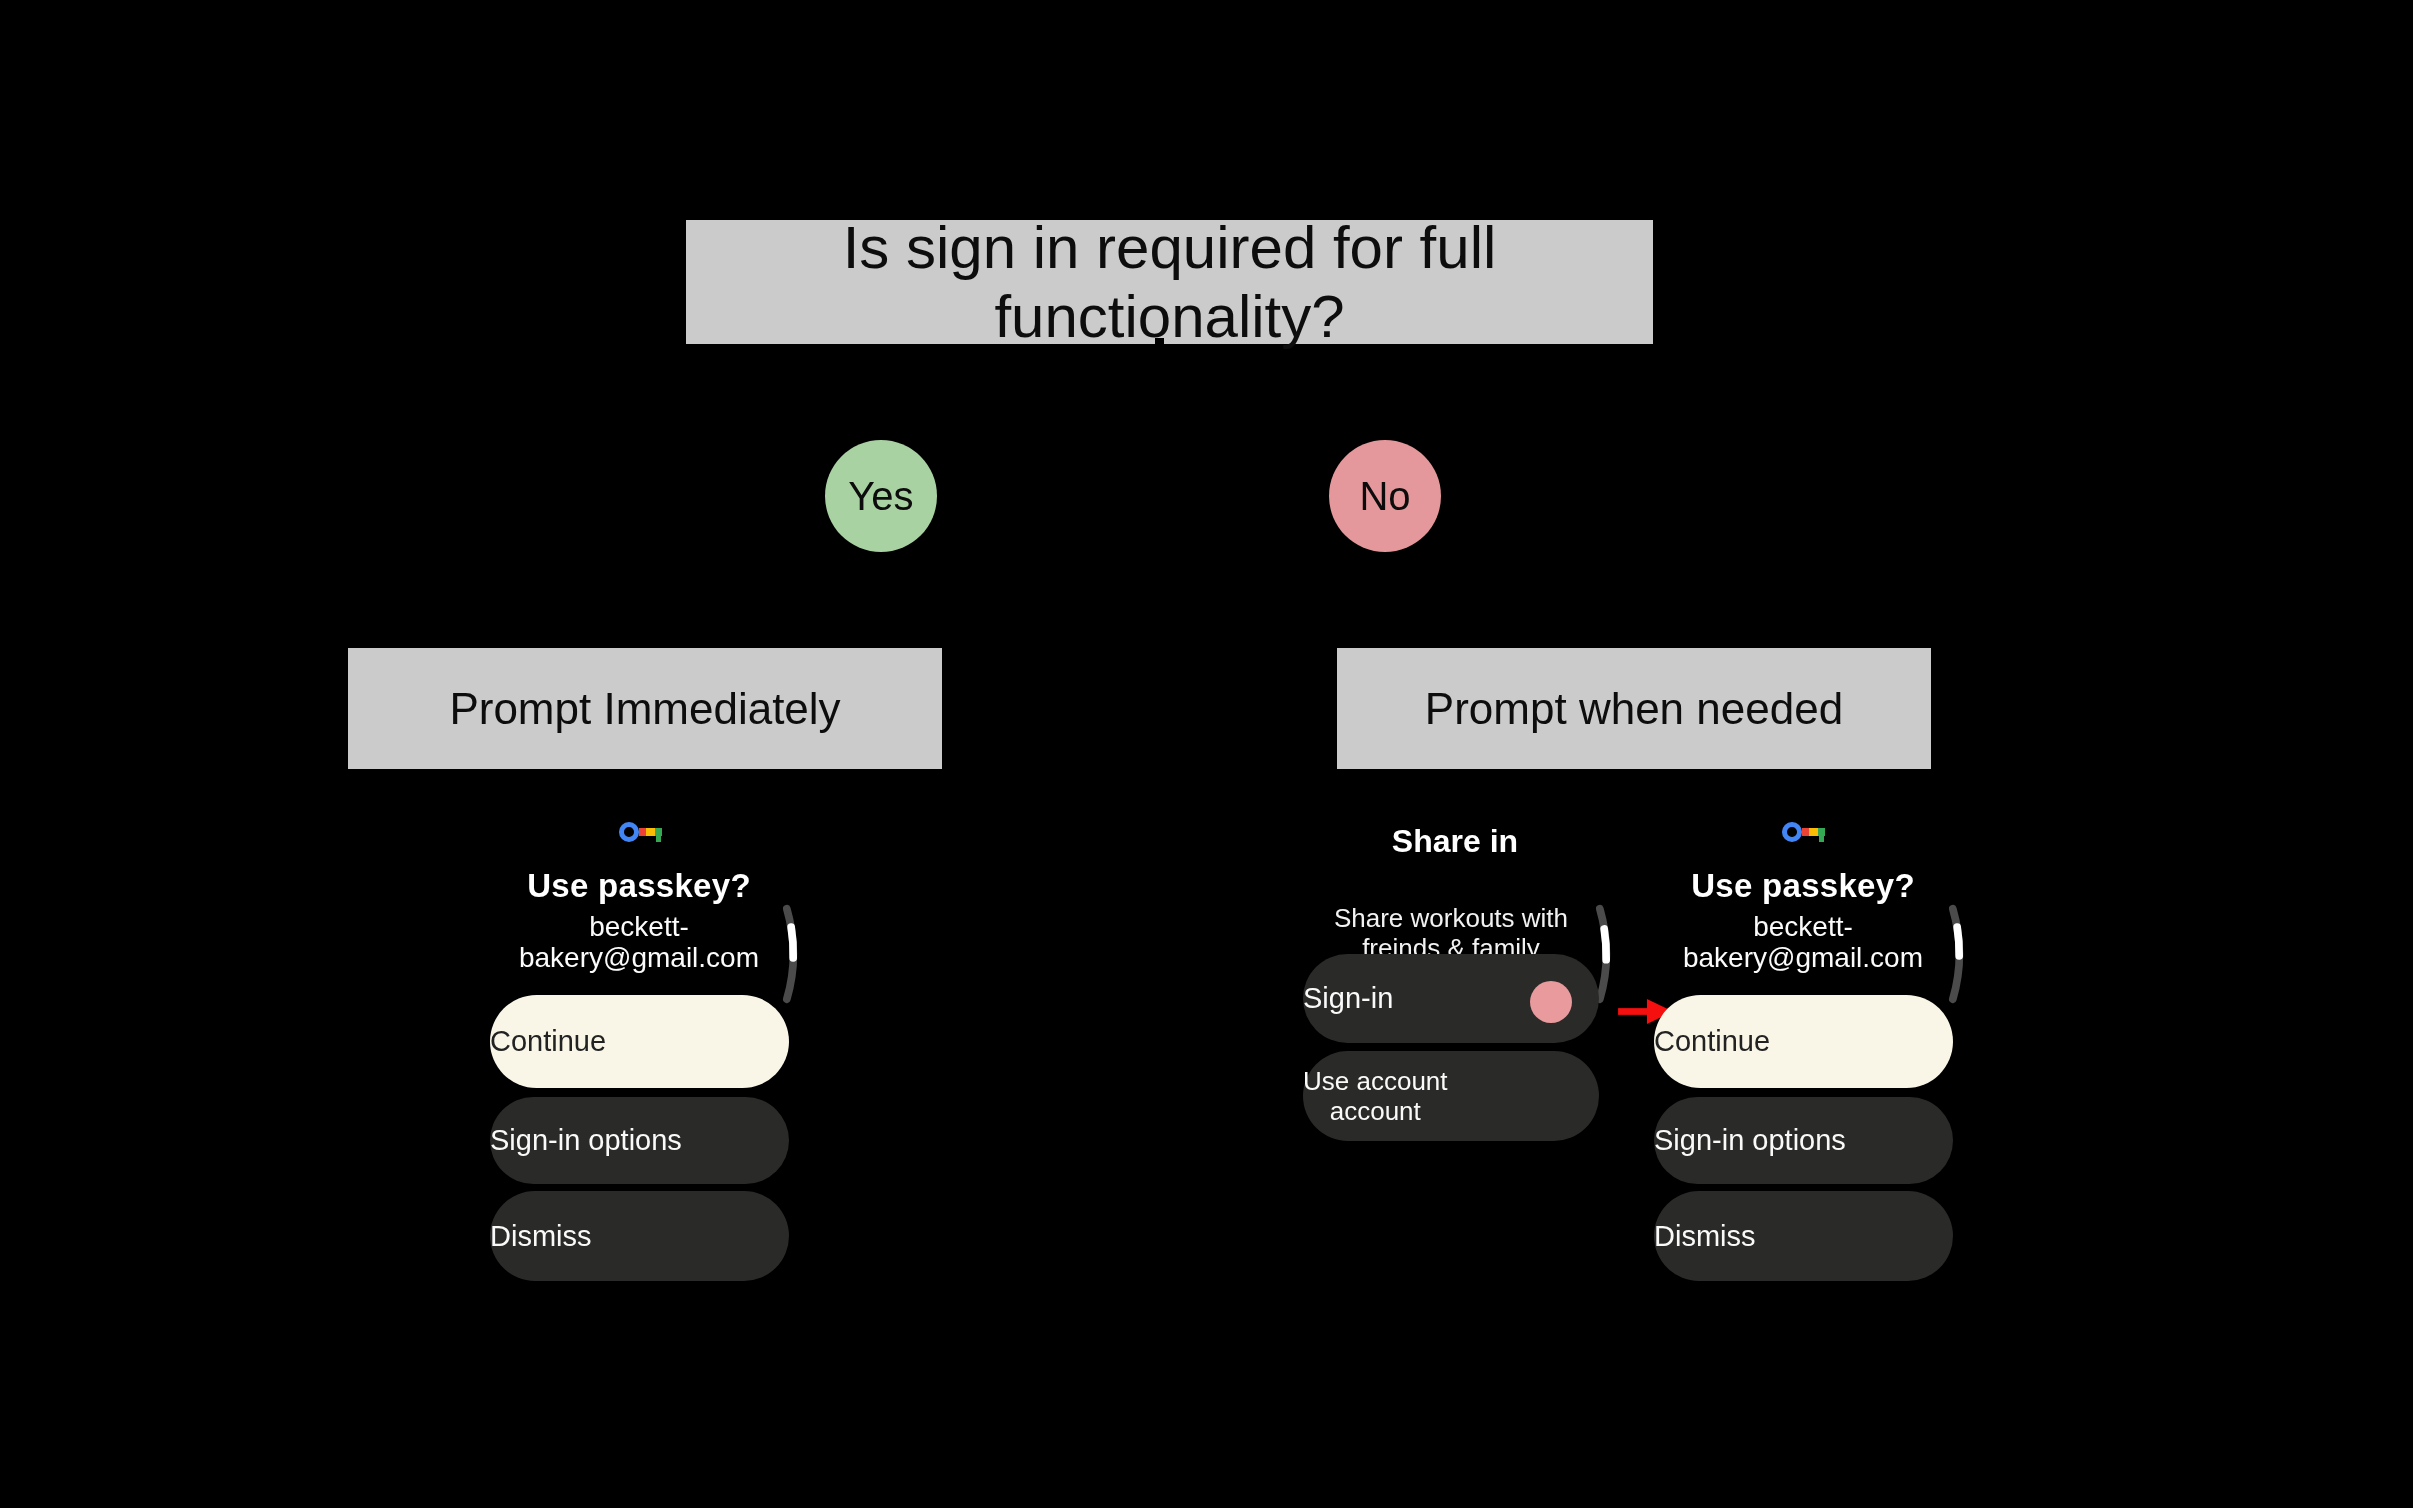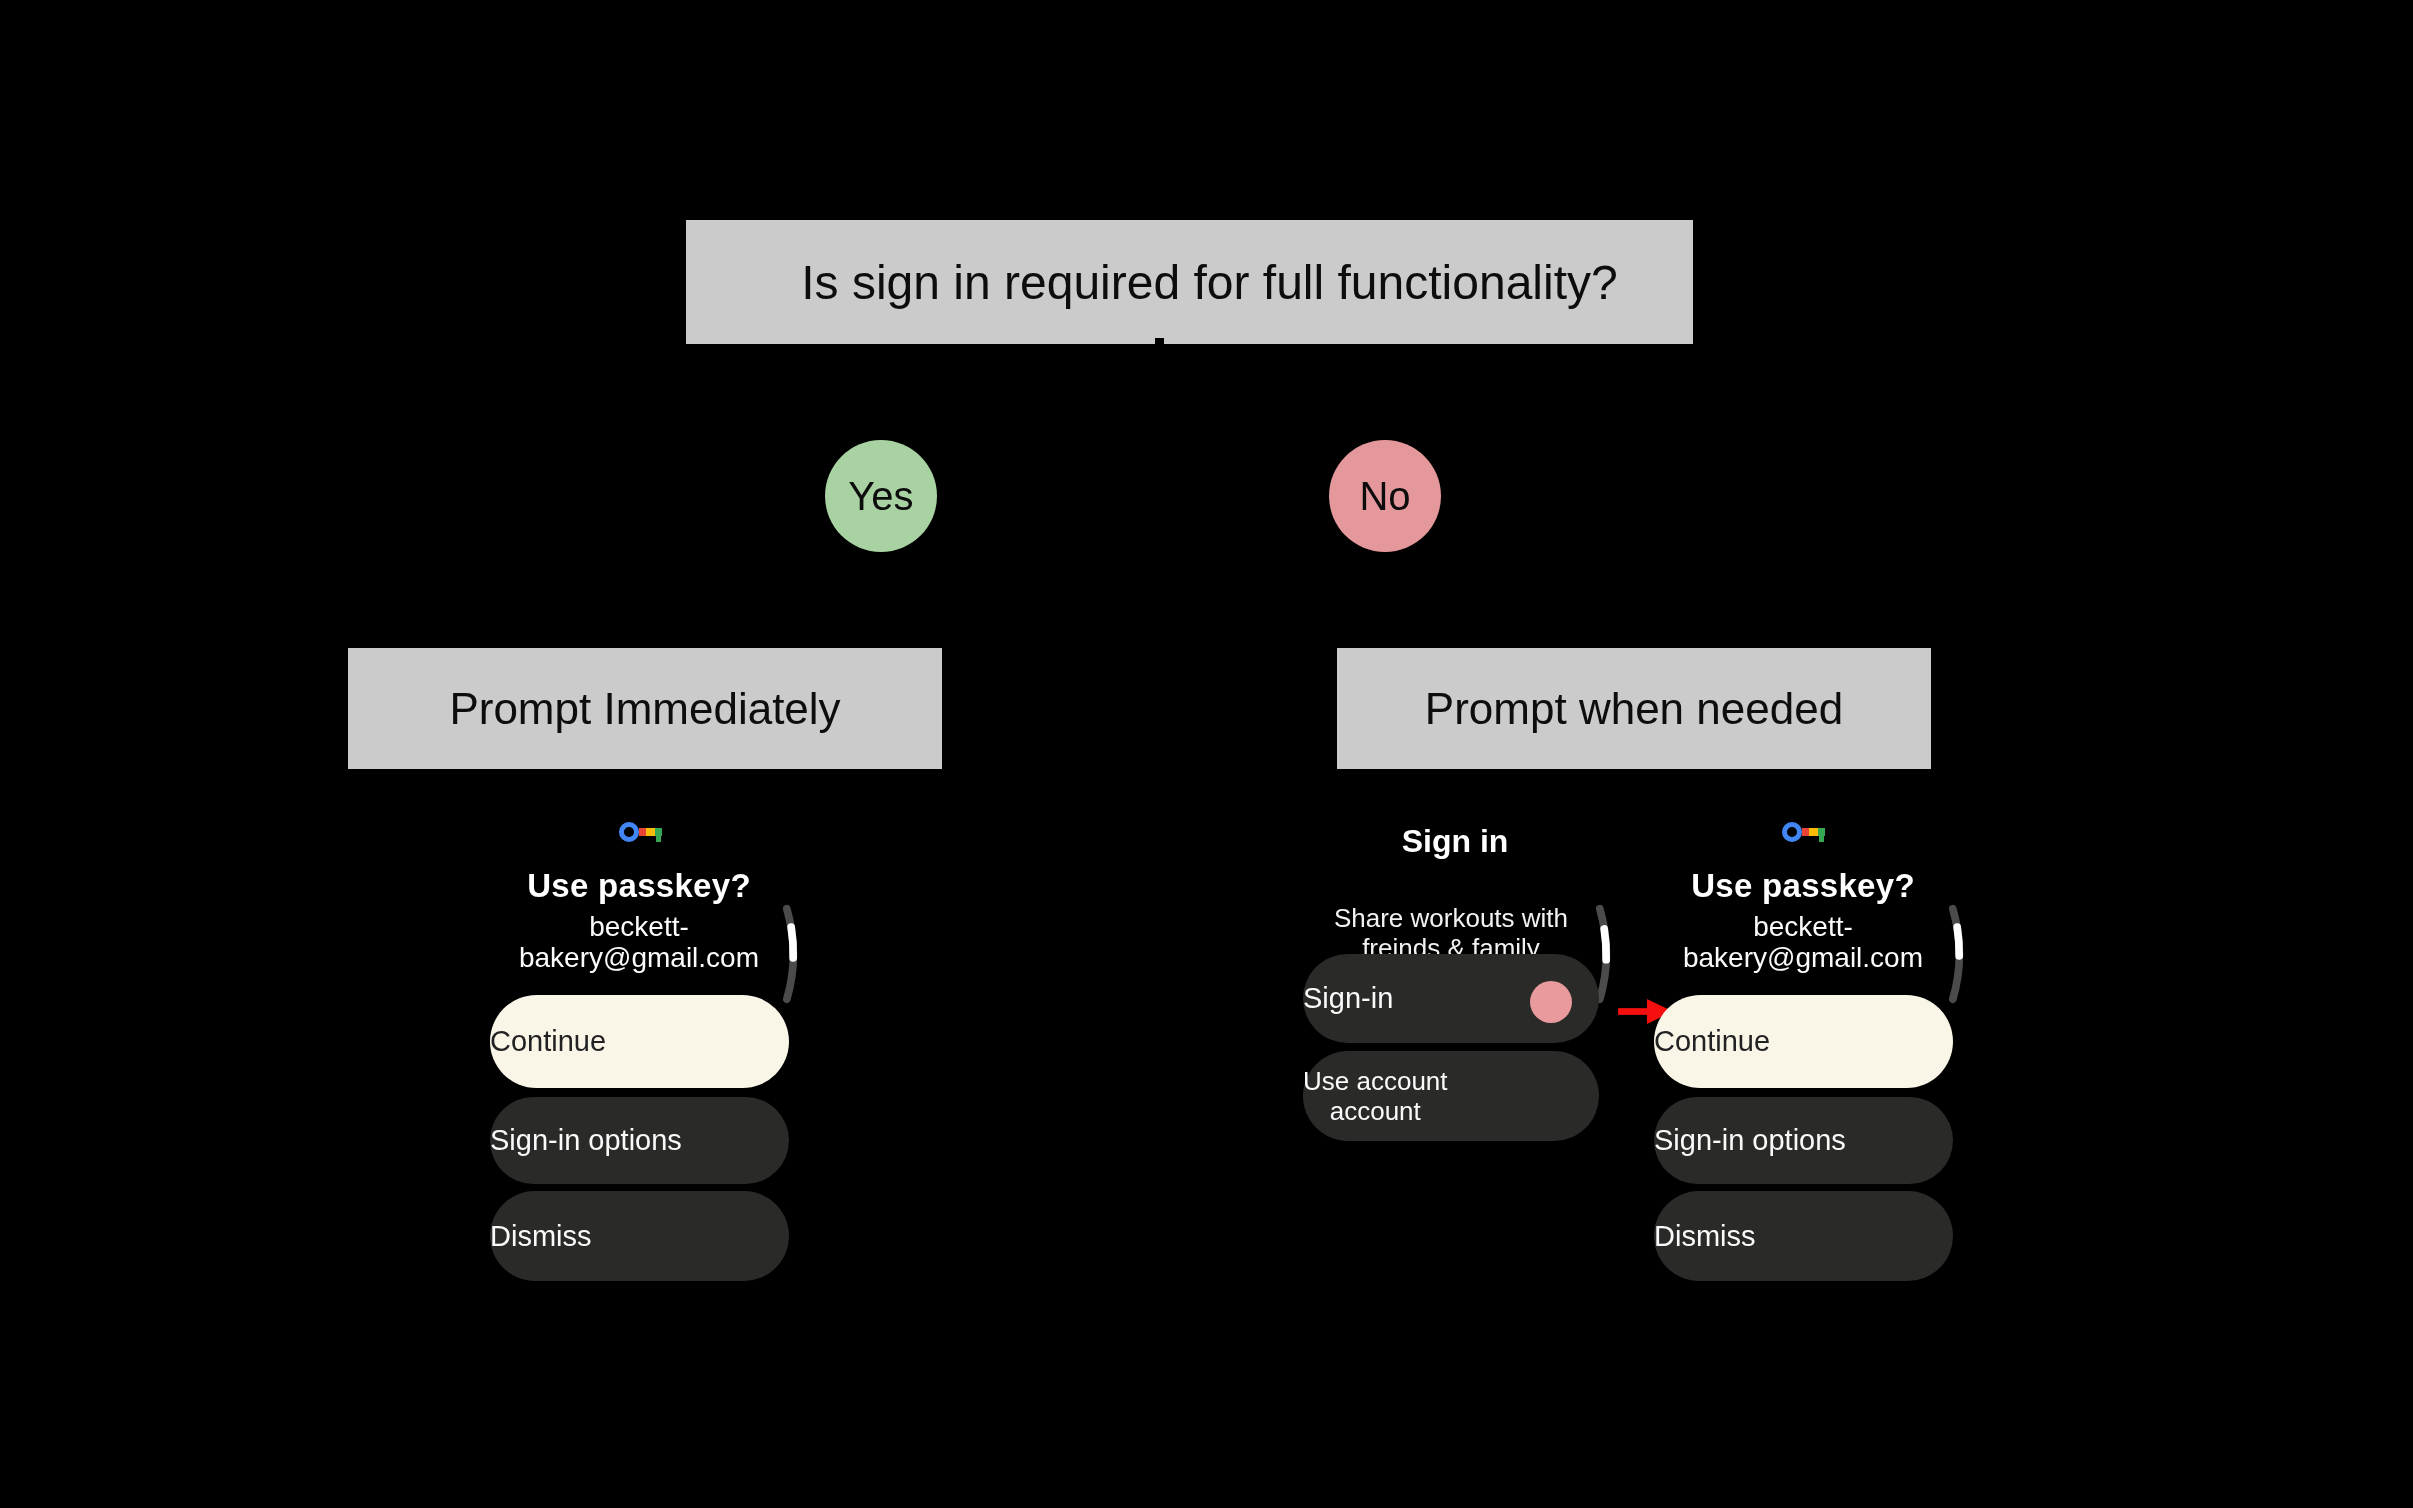--- a/index.html
+++ b/index.html
@@ -15,21 +15,21 @@
   
   .graybox {
     position: absolute;
     background: #cbcbcb;
     color: #0d0d0d;
     display: flex;
     align-items: center;
     justify-content: center;
     text-align: center;
   }
-  .q-box   { left: 686px;  top: 220px; width: 967px; height: 124px; font-size: 48px; padding-left: 40px; }
+  .q-box   { left: 686px;  top: 220px; width: 967px; height: 124px; font-size: 60px; }
   .p-box-l { left: 348px;  top: 648px; width: 594px;  height: 121px; font-size: 44px; }
   .p-box-r { left: 1337px; top: 648px; width: 594px;  height: 121px; font-size: 44px; }
 
   .node {
     position: absolute;
     width: 112px; height: 112px;
     border-radius: 50%;
     display: flex; align-items: center; justify-content: center;
     font-size: 40px; color: #0c0c0c;
   }
@@ -162,21 +162,21 @@
   <div class="pill pill-cream lw-continue">
     <span>Continue</span>
   </div>
   <div class="pill pill-dark lw-options">
     <span>Sign-in options</span>
   </div>
   <div class="pill pill-dark lw-dismiss">
     <span>Dismiss</span>
   </div>
 
-  <div class="w-title-bold mw-title">Sign in</div>
+  <div class="w-title-bold mw-title">Share in</div>
   <div class="w-sub mw-sub">
     <span>Share workouts with</span><br>
     <span>freinds &amp; family</span>
   </div>
   <svg class="arc arc-middle" viewBox="0 0 35 104">
     <path d="M9 5 A 168 168 0 0 1 9 99" stroke="#4b4b4b" stroke-width="8" fill="none" stroke-linecap="round"></path>
     <path d="M13.5 26 A 168 168 0 0 1 15.6 58" stroke="#ffffff" stroke-width="8" fill="none" stroke-linecap="round"></path>
   </svg>
   <div class="pill pill-dark mw-signin">
     <span>Sign-in</span>

